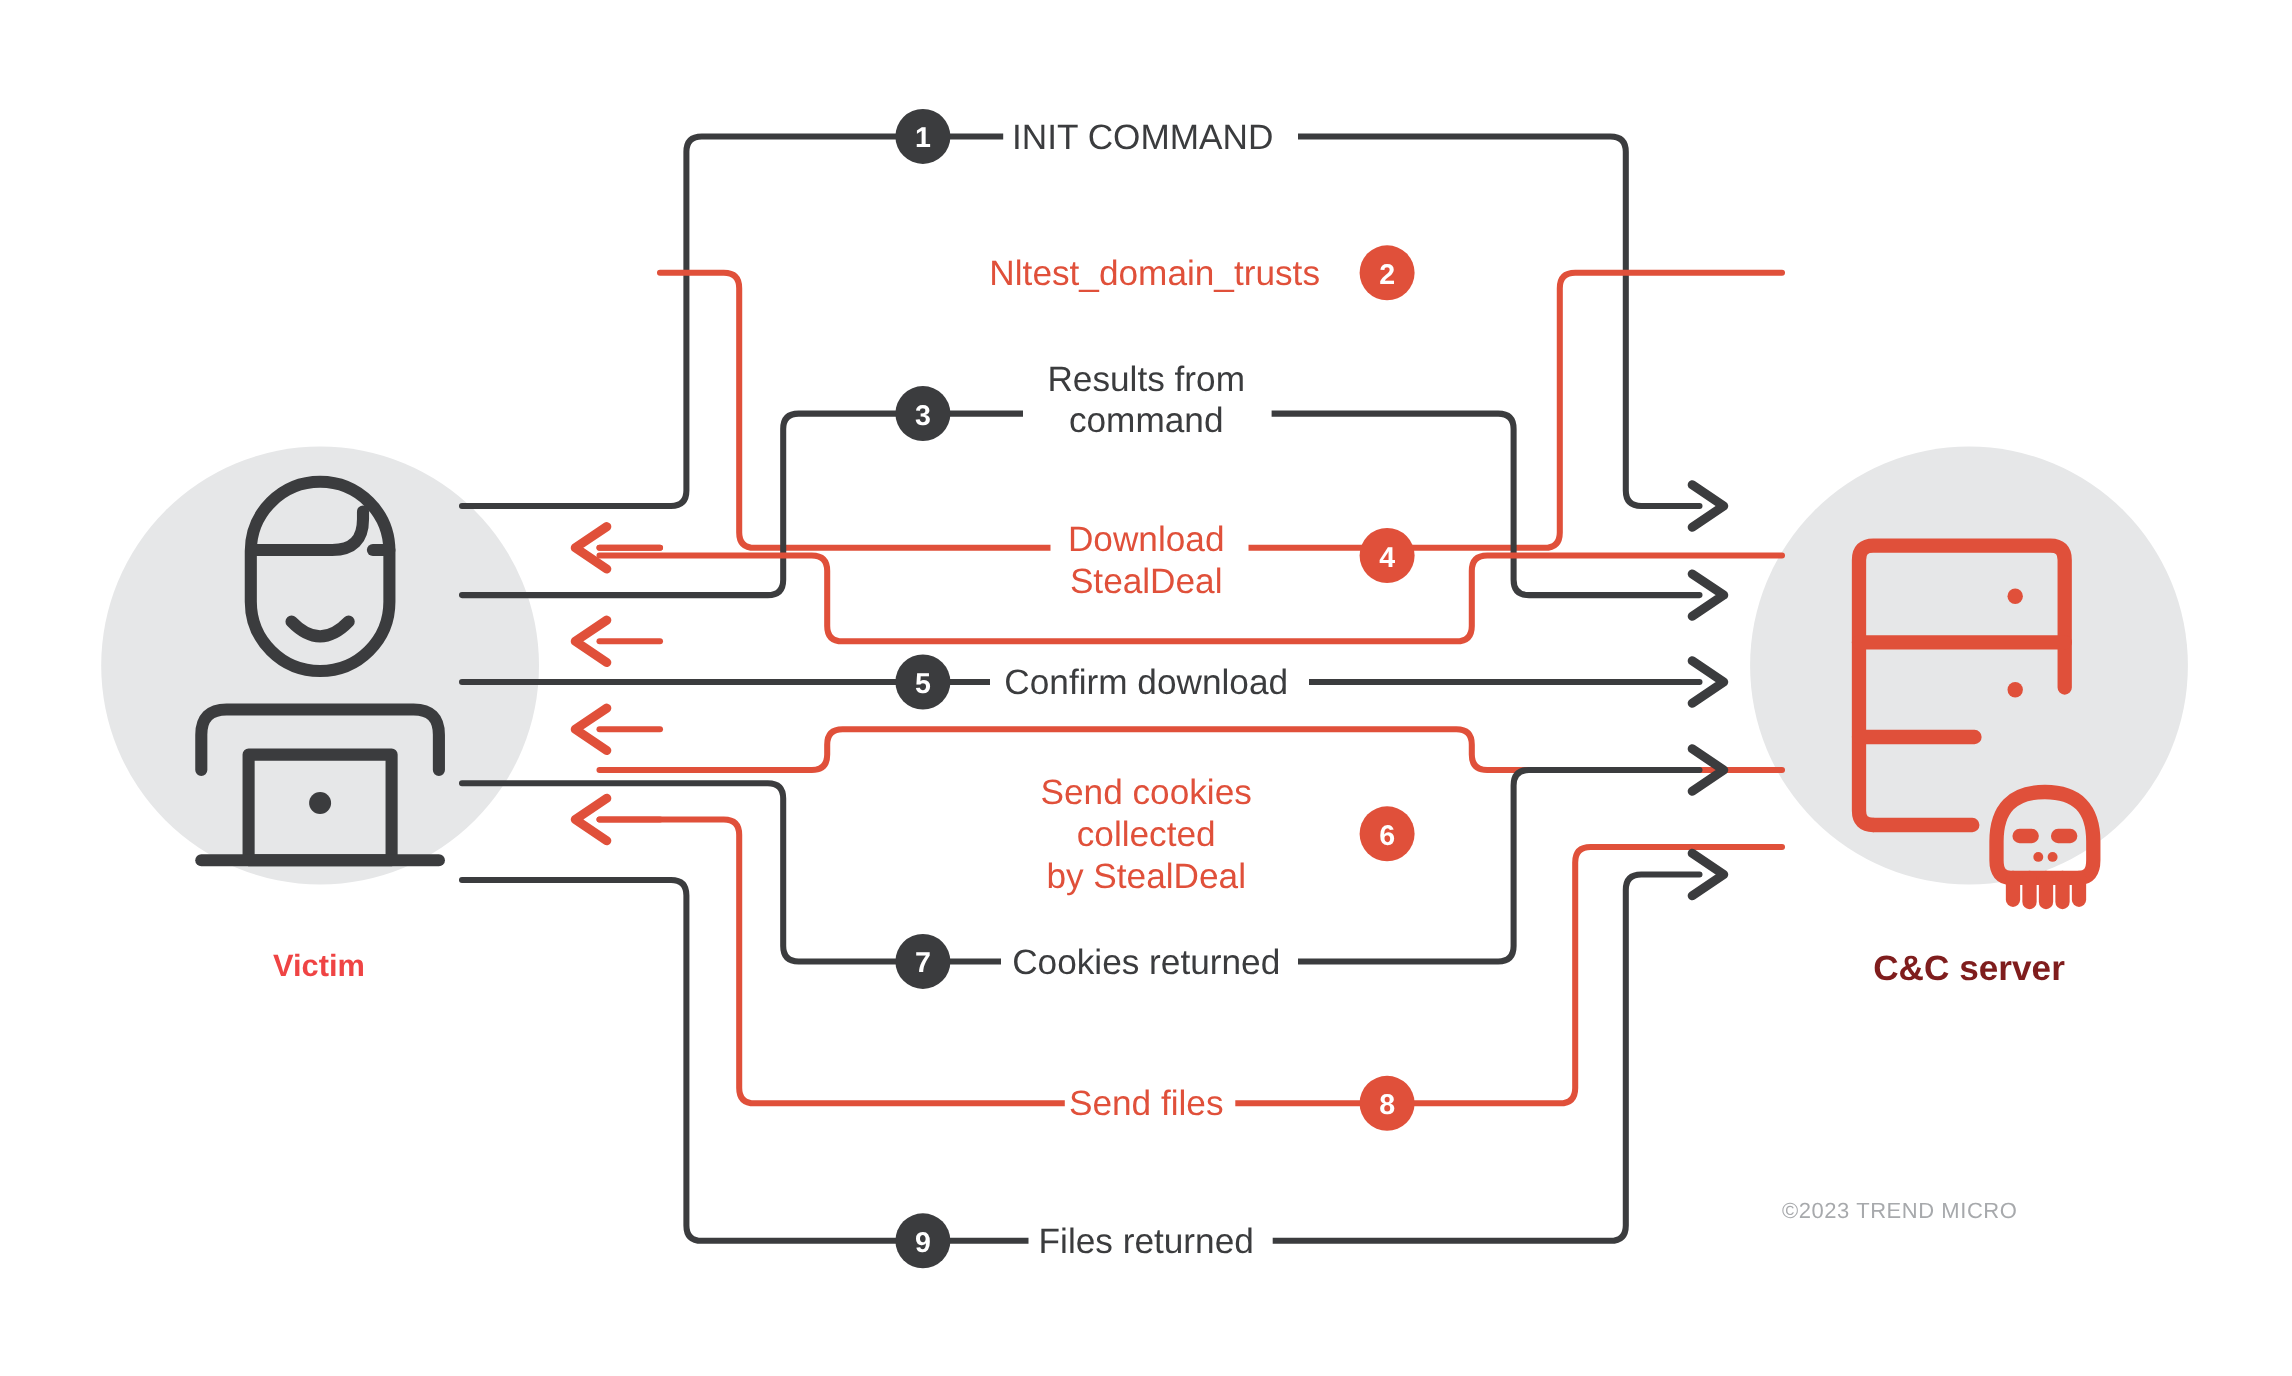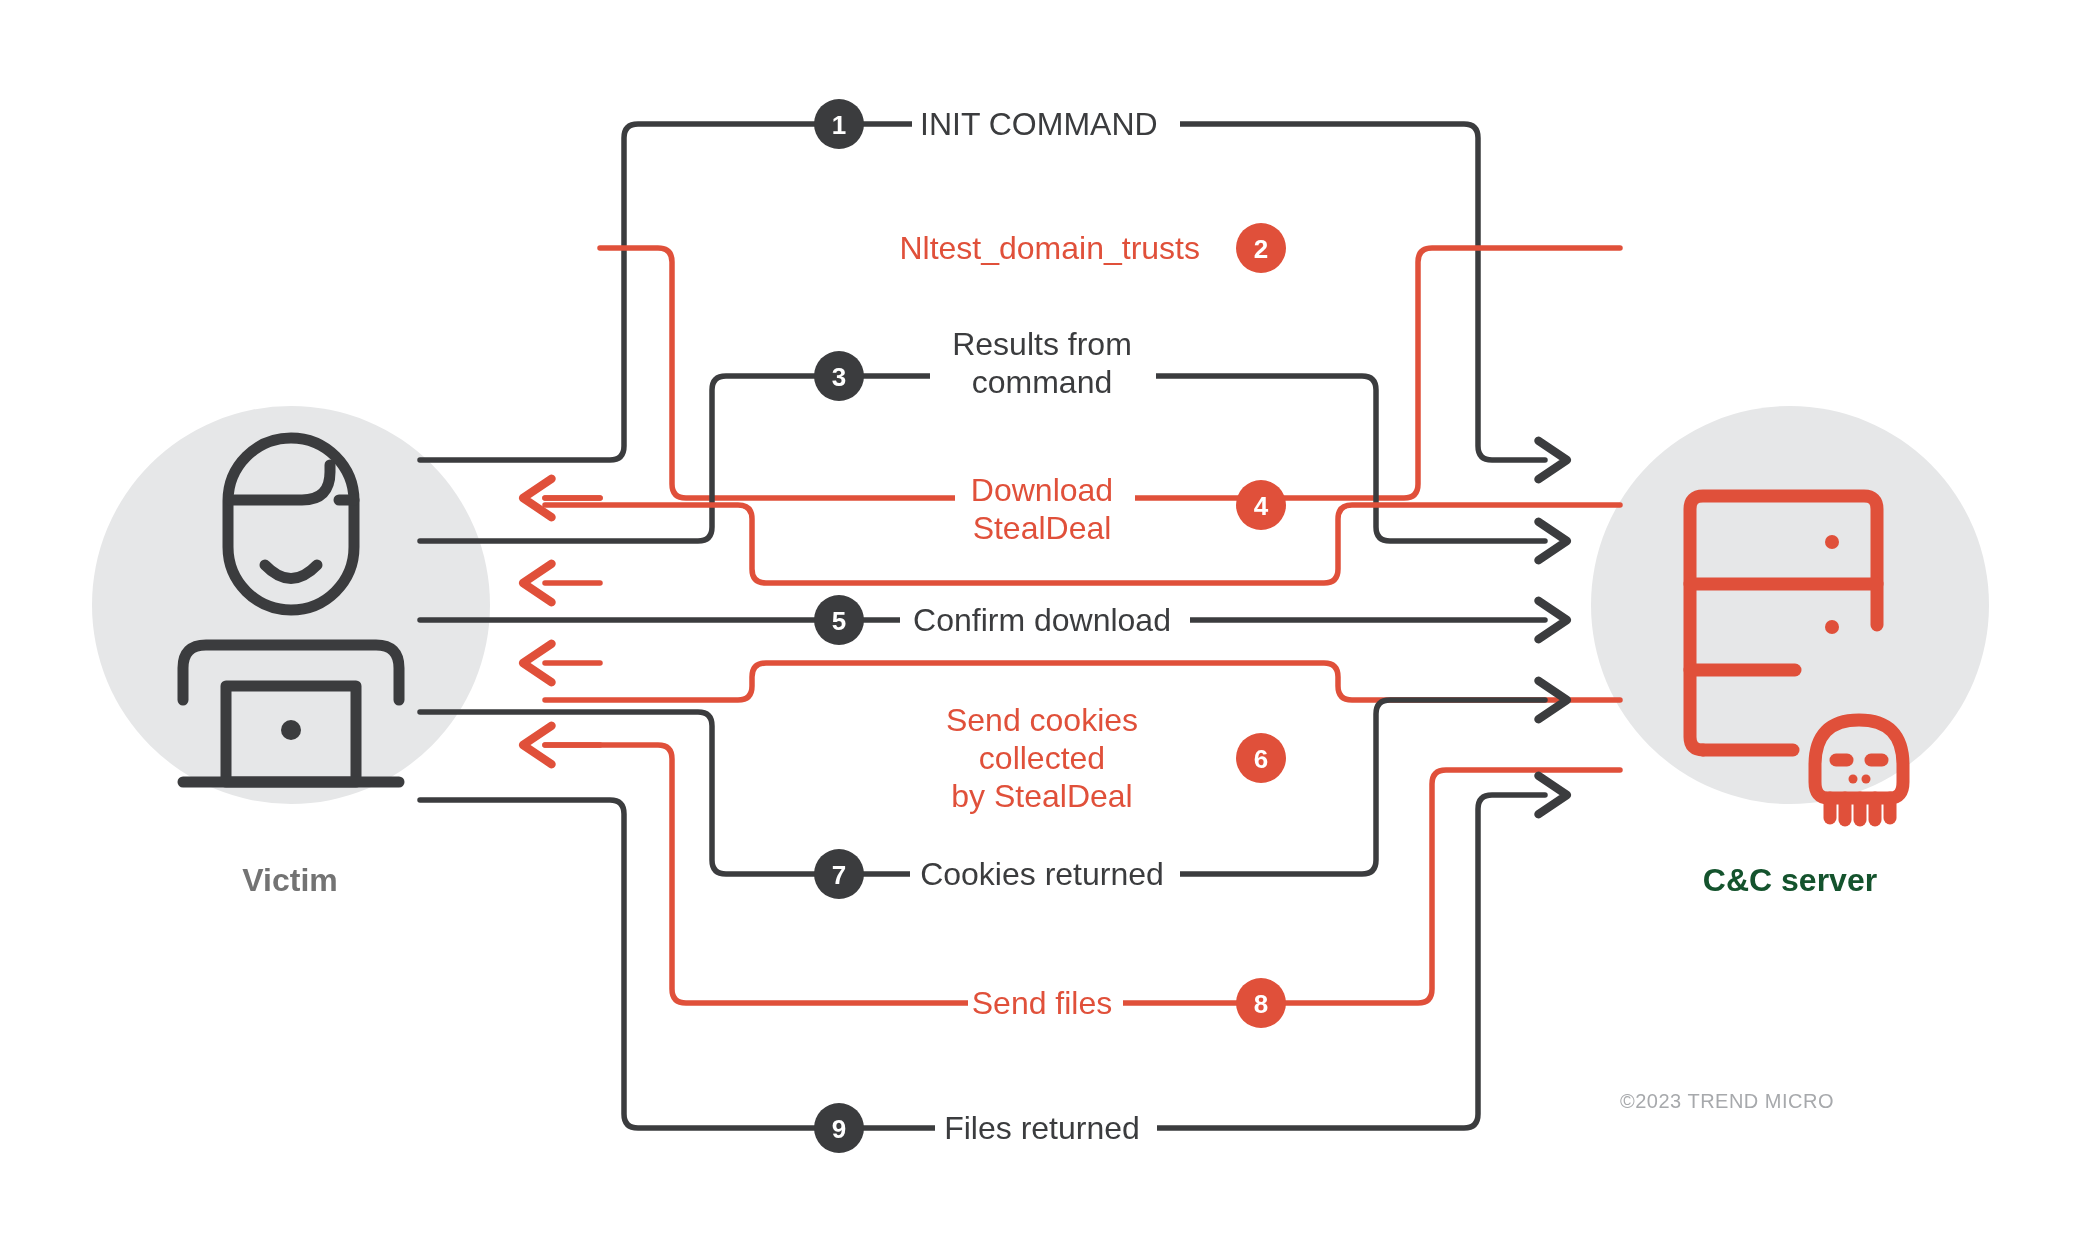--- a/index.html
+++ b/index.html
@@ -1,22 +1,22 @@
 <!DOCTYPE html>
 <html><head>
 <meta charset="utf-8">
 <style>
   html,body{margin:0;padding:0;background:#ffffff;}
   body{font-family:"Liberation Sans", sans-serif;}
   #stage{position:relative;width:2084px;height:1251px;background:#ffffff;overflow:hidden;}
   svg#flow{position:absolute;left:0;top:0;width:2084px;height:1251px;}
   .node-circle{fill:#e6e7e8;}
   .lbl{position:absolute;font-weight:bold;white-space:nowrap;}
-  #victim-label{left:0;top:862px;width:580px;text-align:center;font-size:32px;color:#737373;}
-  #cc-label{left:1500px;top:862px;width:580px;text-align:center;font-size:32px;color:#14532d;}
+  #victim-label{left:0;top:862px;width:580px;text-align:center;font-size:28px;color:#ef4444;}
+  #cc-label{left:1500px;top:862px;width:580px;text-align:center;font-size:32px;color:#7f1d1d;}
   #copyright{position:absolute;left:1620px;top:1090px;font-size:20px;color:#a7a9ac;letter-spacing:.5px;white-space:nowrap;}
   text{font-family:"Liberation Sans", sans-serif;}
   .step-label{font-size:32px;}
   .step-label.dark{fill:#3b3c3e;}
   .step-label.red{fill:#e0503a;}
   .badge-num{font-size:26px;font-weight:bold;fill:#ffffff;text-anchor:middle;dominant-baseline:central;}
   .conn{fill:none;stroke-width:5.5;stroke-linecap:round;stroke-linejoin:round;}
   .conn.dark{stroke:#3b3c3e;}
   .conn.red{stroke:#e0503a;}
   .icon-dark{fill:none;stroke:#3b3c3e;stroke-width:11;stroke-linecap:round;stroke-linejoin:round;}

